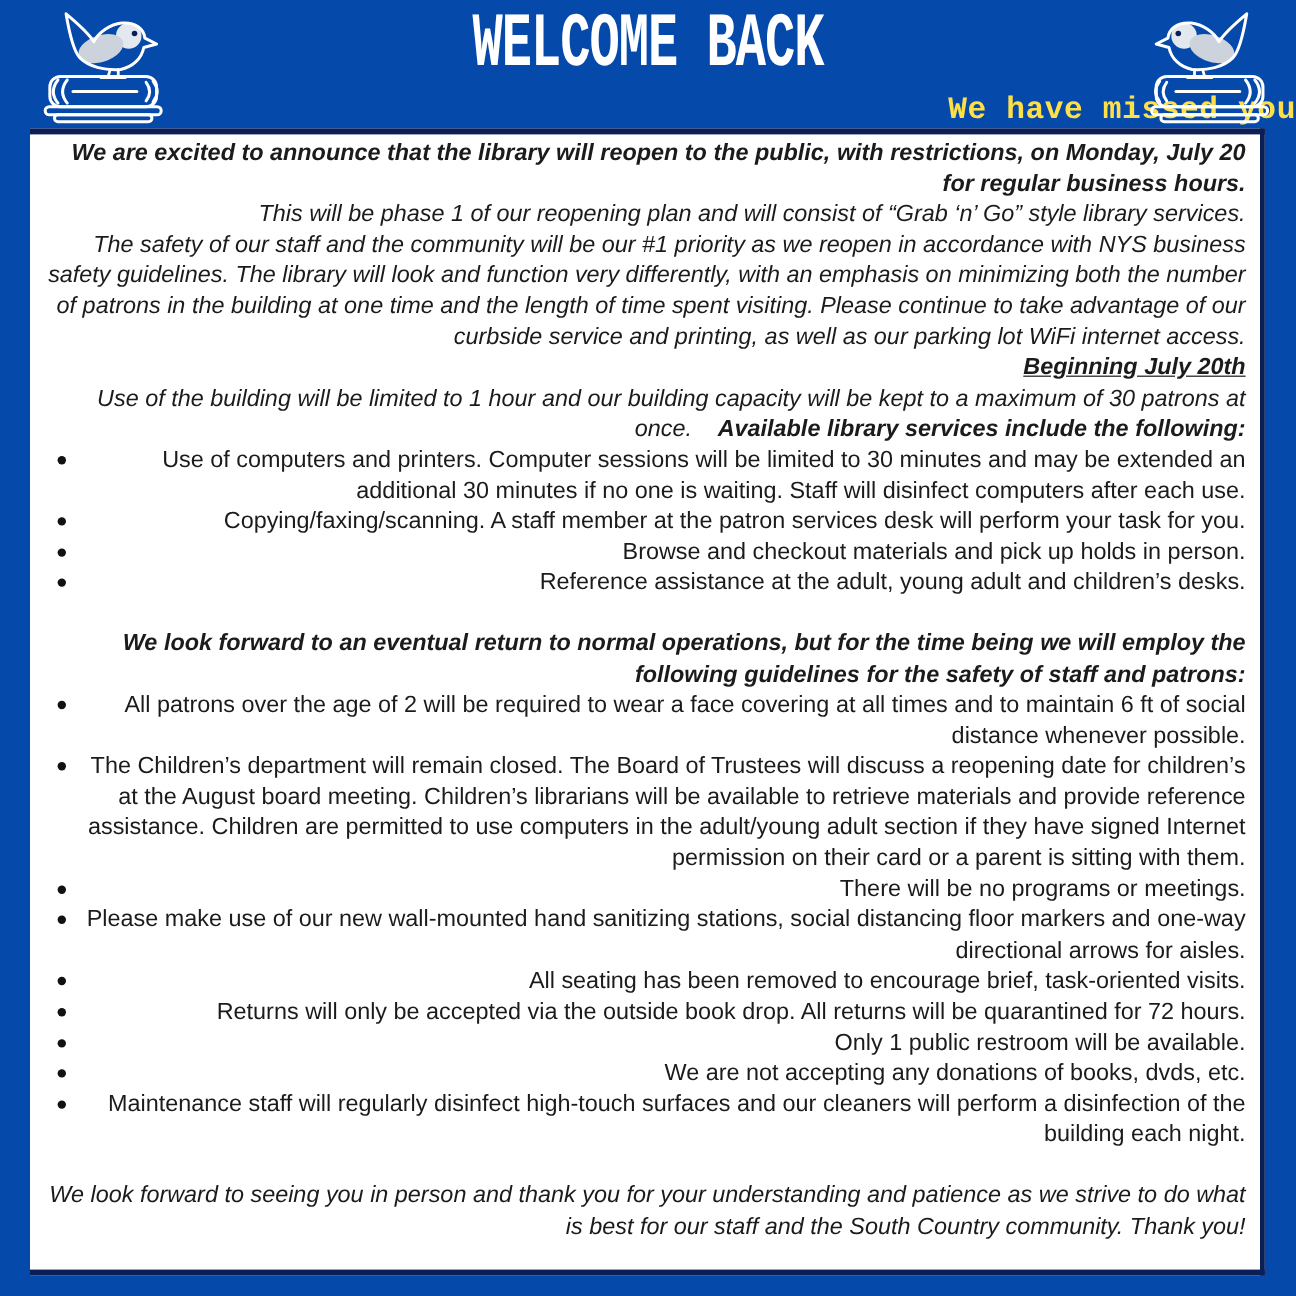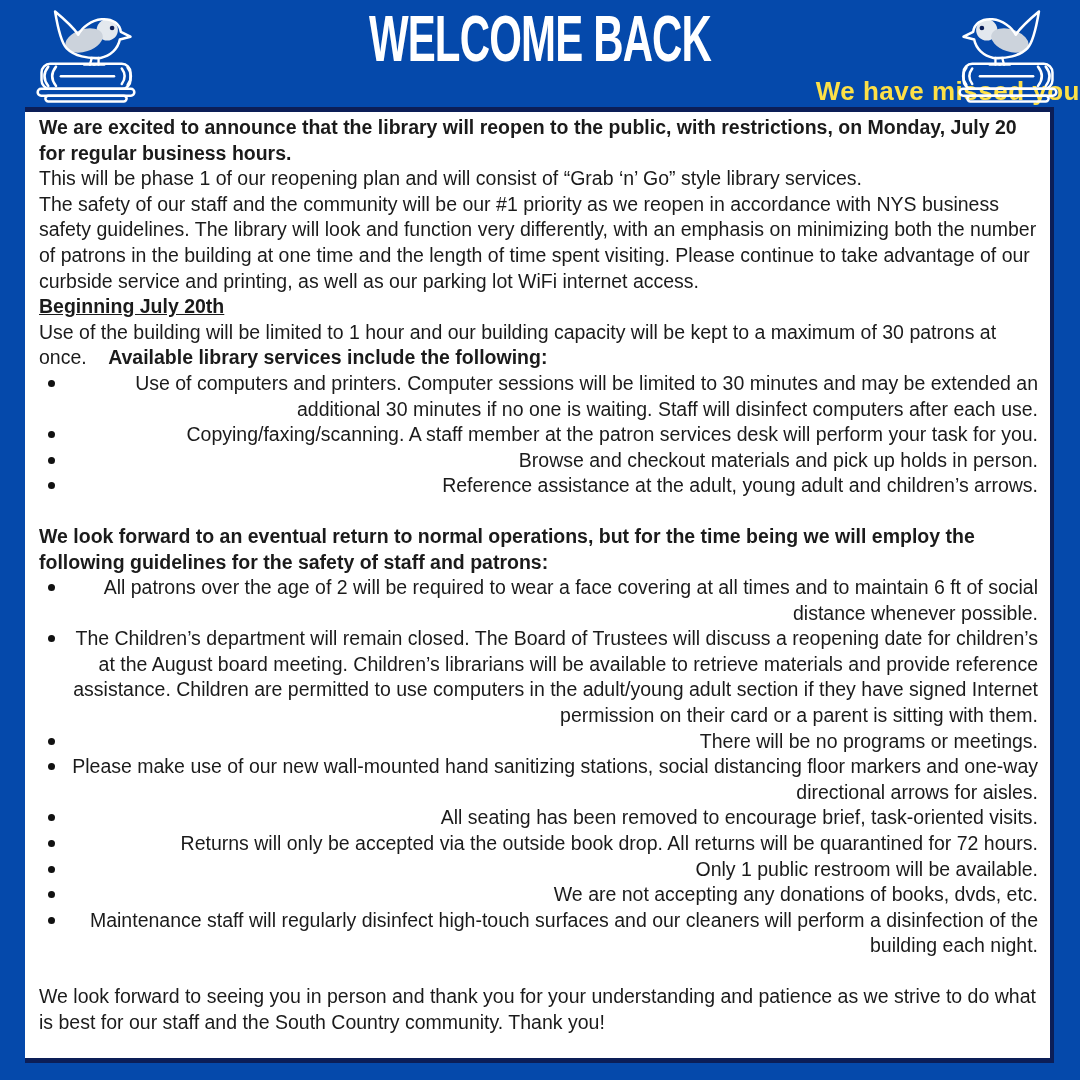--- a/index.html
+++ b/index.html
@@ -2,21 +2,21 @@
 <html><head>
 <meta charset="utf-8">
 <style>
   html,body{margin:0;padding:0;}
   body{
     width:1080px;height:1080px;position:relative;overflow:hidden;
     background:#0549ab;
     font-family:"Liberation Sans", sans-serif;
   }
   
-  .header{position:absolute;left:0;top:0;width:1080px;height:96px;}
+  .header{position:absolute;left:0;top:0;width:1080px;height:96px;font-family:Liberation Mono, monospace;}
   .title{
     position:absolute;top:2px;left:0;right:0;text-align:center;
     color:#ffffff;font-weight:bold;font-size:50px;letter-spacing:-1px;
     transform:scale(0.84,1.28);transform-origin:center top;
     white-space:nowrap;
   }
   .subtitle{
     position:absolute;top:76px;left:0;right:0;text-align:right;
     color:#fde047;font-weight:bold;font-size:26px;letter-spacing:0.5px;
   }
@@ -26,21 +26,21 @@
   
   .panel{
     position:absolute;left:25px;right:26px;top:107px;bottom:17px;
     background:#ffffff;
     border-top:5px solid #0c1e57;border-bottom:5px solid #0c1e57;border-right:4px solid #0c1e57;
     padding:3px 12px 0 14px;
     color:#1b1b1b;font-size:19.5px;line-height:25.6px;
     box-sizing:border-box;
   }
   .panel p{margin:0;}
-  .center{text-align:left;}
+  .center{text-align:right;font-style:italic;}
   .bold{font-weight:bold;margin-left:16px;}
   .gap{margin-top:25px !important;}
   .heading-line{margin-top:25px;}
   .underline{text-decoration:underline;}
   ul.blist{margin:0;padding:0;list-style:none;}
   ul.blist li{position:relative;padding-left:30px;text-align:right;}
   ul.blist li .dot{
     position:absolute;left:9px;top:9px;width:7px;height:7px;border-radius:50%;
     background:#111111;
   }
@@ -116,21 +116,21 @@
   <p class="center"><span>Use of the building will be limited to 1 hour and our building capacity will be kept to a maximum of 30 patrons at once.</span> <span class="bold">Available library services include the following:</span></p>
 
   <ul class="blist">
 
       <li><span class="dot"></span><span>Use of computers and printers. Computer sessions will be limited to 30 minutes and may be extended an additional 30 minutes if no one is waiting. Staff will disinfect computers after each use.</span></li>
 
       <li><span class="dot"></span><span>Copying/faxing/scanning. A staff member at the patron services desk will perform your task for you.</span></li>
 
       <li><span class="dot"></span><span>Browse and checkout materials and pick up holds in person.</span></li>
 
-      <li><span class="dot"></span><span>Reference assistance at the adult, young adult and children’s arrows.</span></li>
+      <li><span class="dot"></span><span>Reference assistance at the adult, young adult and children’s desks.</span></li>
     </ul>
 
   <p class="center bold gap">We look forward to an eventual return to normal operations, but for the time being we will employ the following guidelines for the safety of staff and patrons:</p>
 
   <ul class="blist">
 
       <li><span class="dot"></span><span>All patrons over the age of 2 will be required to wear a face covering at all times and to maintain 6 ft of social distance whenever possible.</span></li>
 
       <li><span class="dot"></span><span>The Children’s department will remain closed. The Board of Trustees will discuss a reopening date for children’s at the August board meeting. Children’s librarians will be available to retrieve materials and provide reference assistance. Children are permitted to use computers in the adult/young adult section if they have signed Internet permission on their card or a parent is sitting with them.</span></li>
 

